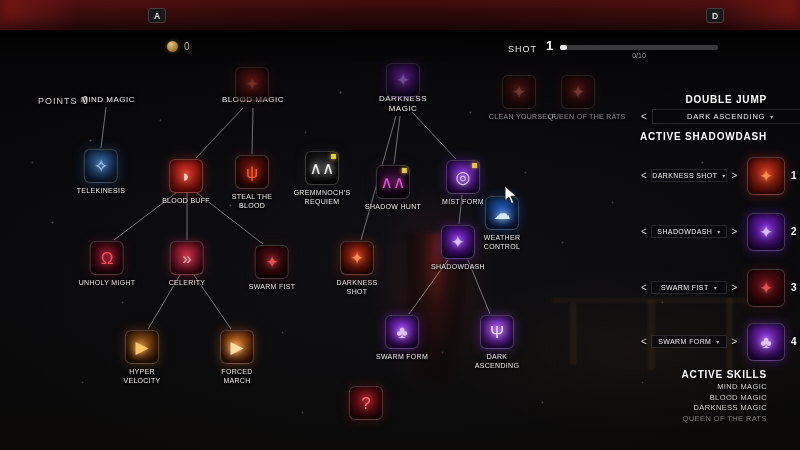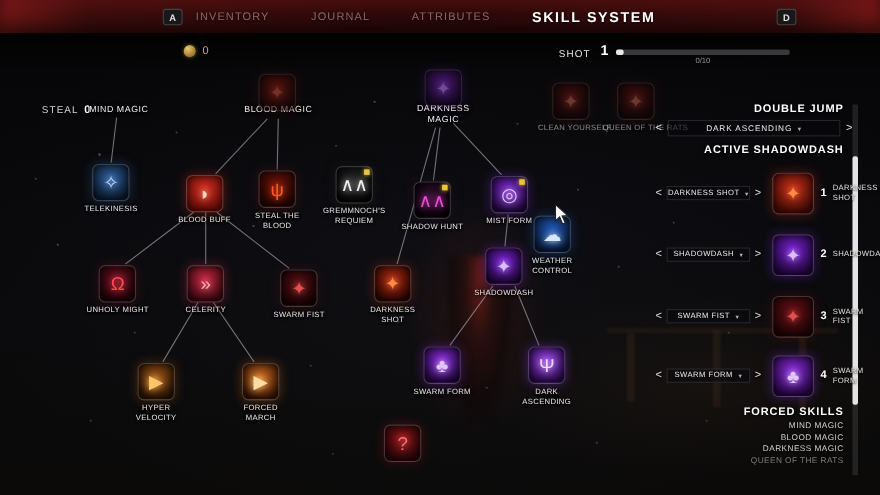--- a/index.html
+++ b/index.html
@@ -67,21 +67,21 @@
   .node { position:absolute; transform:translateX(-50%); display:flex; flex-direction:column; align-items:center; cursor:pointer; }
   .node.dim { opacity:.55; }
   .nicon { border-radius:6px; border:1px solid rgba(145,145,145,.35); display:flex; align-items:center;
       justify-content:center; position:relative; font-size:17px; }
   .glyph { text-shadow:0 0 7px; line-height:1; }
   .marker { position:absolute; top:2px; right:2px; width:5px; height:5px; background:#e8c83a; box-shadow:0 0 4px #e8c83a; }
   .nlabel { margin-top:3px; font-size:7px; letter-spacing:.3px; text-align:center; color:#efecea;
       text-shadow:0 1px 2px #000, 0 0 3px #000; line-height:1.3; max-width:60px; }
 
   
-  aside { position:absolute; inset:0; z-index:6; pointer-events:none; }
+  aside { position:absolute; inset:0; z-index:6; pointer-events:none;margin-left:45px; }
   aside > * { pointer-events:auto; }
   .panel-label { position:absolute; right:33px; font-size:10px; font-weight:bold; letter-spacing:.8px; color:#fff; text-shadow:0 1px 3px #000; }
   #dj-label { top:94px; } #aa-label { top:131px; } #ps-label { top:369px; }
   .select { position:absolute; left:594px; display:flex; align-items:center; gap:3px; }
   #dj-select { top:109px; width:183px; }
   .chev { color:#d8d8d8; font-size:10px; padding:0 2px; cursor:pointer; text-shadow:0 1px 2px #000; }
   .sel-box { flex:1; height:15px; background:rgba(8,8,12,.55); border:1px solid rgba(255,255,255,.12);
       display:flex; align-items:center; justify-content:center; gap:5px; font-size:7.5px; letter-spacing:.8px; color:#eceae8; cursor:pointer; }
   .caret { font-size:6px; color:#b0b0b0; }
   .slot { position:absolute; left:594px; width:200px; height:52px; }
@@ -124,21 +124,21 @@
       <line x1="400" y1="116" x2="394" y2="164"></line>
       <line x1="412" y1="112" x2="456" y2="159"></line>
       <line x1="396" y1="116" x2="361" y2="240"></line>
       <line x1="462" y1="195" x2="459" y2="224"></line>
       <line x1="448" y1="260" x2="409" y2="314"></line>
       <line x1="468" y1="260" x2="490" y2="314"></line>
     </svg>
 
   <div class="tree">
     <div class="points">
-      <span class="points-label">STEAL</span>
+      <span class="points-label">POINTS</span>
       <span class="points-value">0</span>
     </div>
   <div class="cat-label" style="left: 108px; top: 95px;">MIND MAGIC</div>
       <div class="cat-label" style="left: 253px; top: 95px;">BLOOD MAGIC</div>
       <div class="cat-label" style="left: 403px; top: 94px;">DARKNESS MAGIC</div>
       <div class="node dim" style="left: 252px; top: 67px;">
         <div class="nicon" style="width: 34px; height: 34px; background: radial-gradient(circle at 50% 38%, rgb(138, 26, 16) 0%, rgb(32, 5, 4) 78%); box-shadow: rgba(138, 26, 16, 0.4) 0px 0px 11px, rgba(0, 0, 0, 0.65) 0px 0px 7px inset;">
           <span class="glyph" style="color: rgb(208, 80, 64);">✦</span>
         </div>
       </div>
@@ -260,26 +260,20 @@
       </div>
       <div class="node" style="left: 366px; top: 386px;">
         <div class="nicon" style="width: 34px; height: 34px; background: radial-gradient(circle at 50% 38%, rgb(142, 20, 24) 0%, rgb(30, 4, 6) 78%); box-shadow: rgba(142, 20, 24, 0.4) 0px 0px 11px, rgba(0, 0, 0, 0.65) 0px 0px 7px inset;">
           <span class="glyph" style="color: rgb(255, 112, 112);">?</span>
         </div>
       </div>
     </div>
 
   <header class="top-nav">
     <div class="key-badge" id="keyA">A</div>
-    <nav class="tab-bar">
-        <div class="tab">INVENTORY</div>
-        <div class="tab">JOURNAL</div>
-        <div class="tab">ATTRIBUTES</div>
-        <div class="tab active">SKILL SYSTEM</div>
-      </nav>
     <div class="key-badge" id="keyD">D</div>
   </header>
 
   <div class="status-strip"></div>
   <div class="coin"></div>
   <div class="coin-count">0</div>
   <div class="level-label">SHOT</div>
   <div class="level-value">1</div>
   <div class="xp-track">
     <div class="xp-fill"></div>
@@ -290,21 +284,21 @@
     <div class="panel-label" id="dj-label">DOUBLE JUMP</div>
     <div class="select" id="dj-select">
       <span class="chev">&lt;</span>
       <span class="sel-box">
         <span>DARK ASCENDING</span>
         <span class="caret">▾</span>
       </span>
       <span class="chev">&gt;</span>
     </div>
     <div class="panel-label" id="aa-label">ACTIVE SHADOWDASH</div>
-    <div class="panel-label" id="ps-label">FORCED SKILLS</div>
+    <div class="panel-label" id="ps-label">ACTIVE SKILLS</div>
     <div class="passives">
         <div class="passive-item">MIND MAGIC</div>
         <div class="passive-item">BLOOD MAGIC</div>
         <div class="passive-item">DARKNESS MAGIC</div>
         <div class="passive-item">QUEEN OF THE RATS</div>
       </div>
     <div class="scroll-track">
       <div class="scroll-thumb"></div>
     </div>
   <div class="slot" style="top: 150px;">

